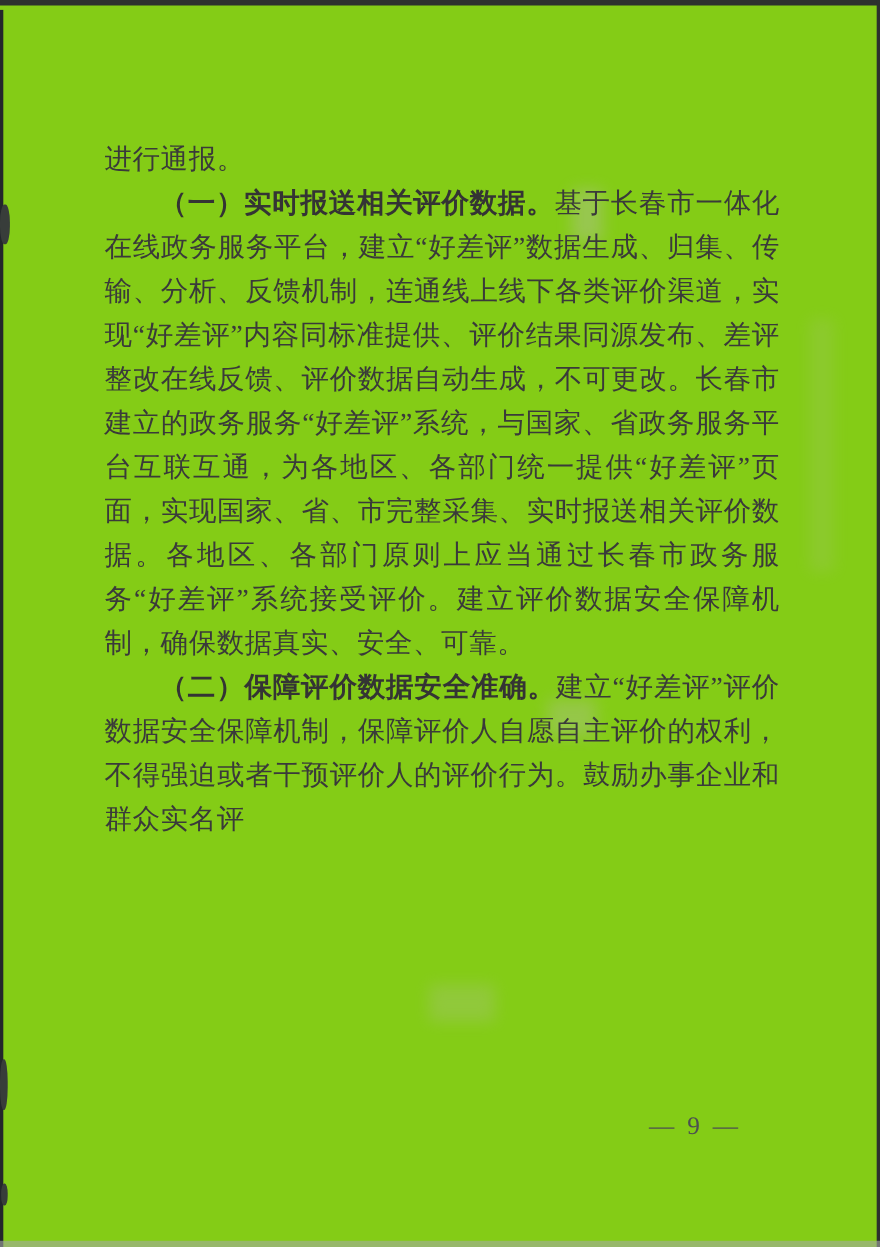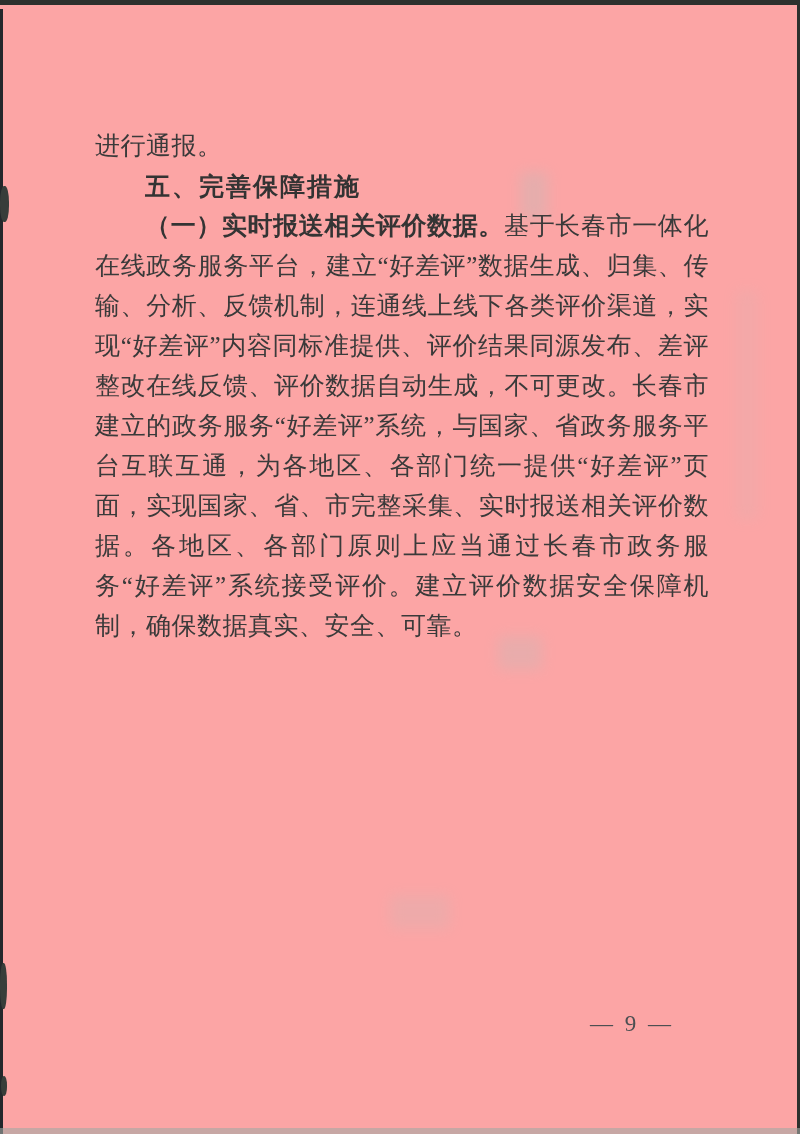--- a/index.html
+++ b/index.html
@@ -5,21 +5,21 @@
   * { box-sizing: border-box; }
   html, body { margin: 0; padding: 0; }
   body {
     width: 800px; height: 1134px;
     background: #e9e9e7;
     font-family: "Liberation Serif", "DejaVu Serif", serif;
   }
   .page {
     position: relative;
     width: 800px; height: 1134px;
-    background: #fca5a5;
+    background: #84cc16;
     overflow: hidden;
   }
   
   .edge-top {
     position: absolute; top: 0; left: 0; right: 0; height: 5px;
     background: #2d312e;
   }
   .edge-right {
     position: absolute; top: 0; right: 0; width: 3px; bottom: 0;
     background: #2d312e;
@@ -88,22 +88,22 @@
   <div class="smudge smudge-1"></div>
   <div class="smudge smudge-2"></div>
   <div class="smudge smudge-3"></div>
   <div class="smudge smudge-4"></div>
 
   <div class="text-block">
 
     <p class="continuation">进行通报。</p>
 
 
-    <h2 class="section-heading">五、完善保障措施</h2>
 
     <p><strong class="lead">（一）实时报送相关评价数据。</strong><span>基于长春市一体化在线政务服务平台，建立“好差评”数据生成、归集、传输、分析、反馈机制，连通线上线下各类评价渠道，实现“好差评”内容同标准提供、评价结果同源发布、差评整改在线反馈、评价数据自动生成，不可更改。长春市建立的政务服务“好差评”系统，与国家、省政务服务平台互联互通，为各地区、各部门统一提供“好差评”页面，实现国家、省、市完整采集、实时报送相关评价数据。各地区、各部门原则上应当通过长春市政务服务“好差评”系统接受评价。建立评价数据安全保障机制，确保数据真实、安全、可靠。</span></p>
 
+    <p><strong class="lead">（二）保障评价数据安全准确。</strong><span>建立“好差评”评价数据安全保障机制，保障评价人自愿自主评价的权利，不得强迫或者干预评价人的评价行为。鼓励办事企业和群众实名评</span></p>
 
   </div>
 
   <div class="page-number">— 9 —</div>
 
 </div>
 
 </body></html>

